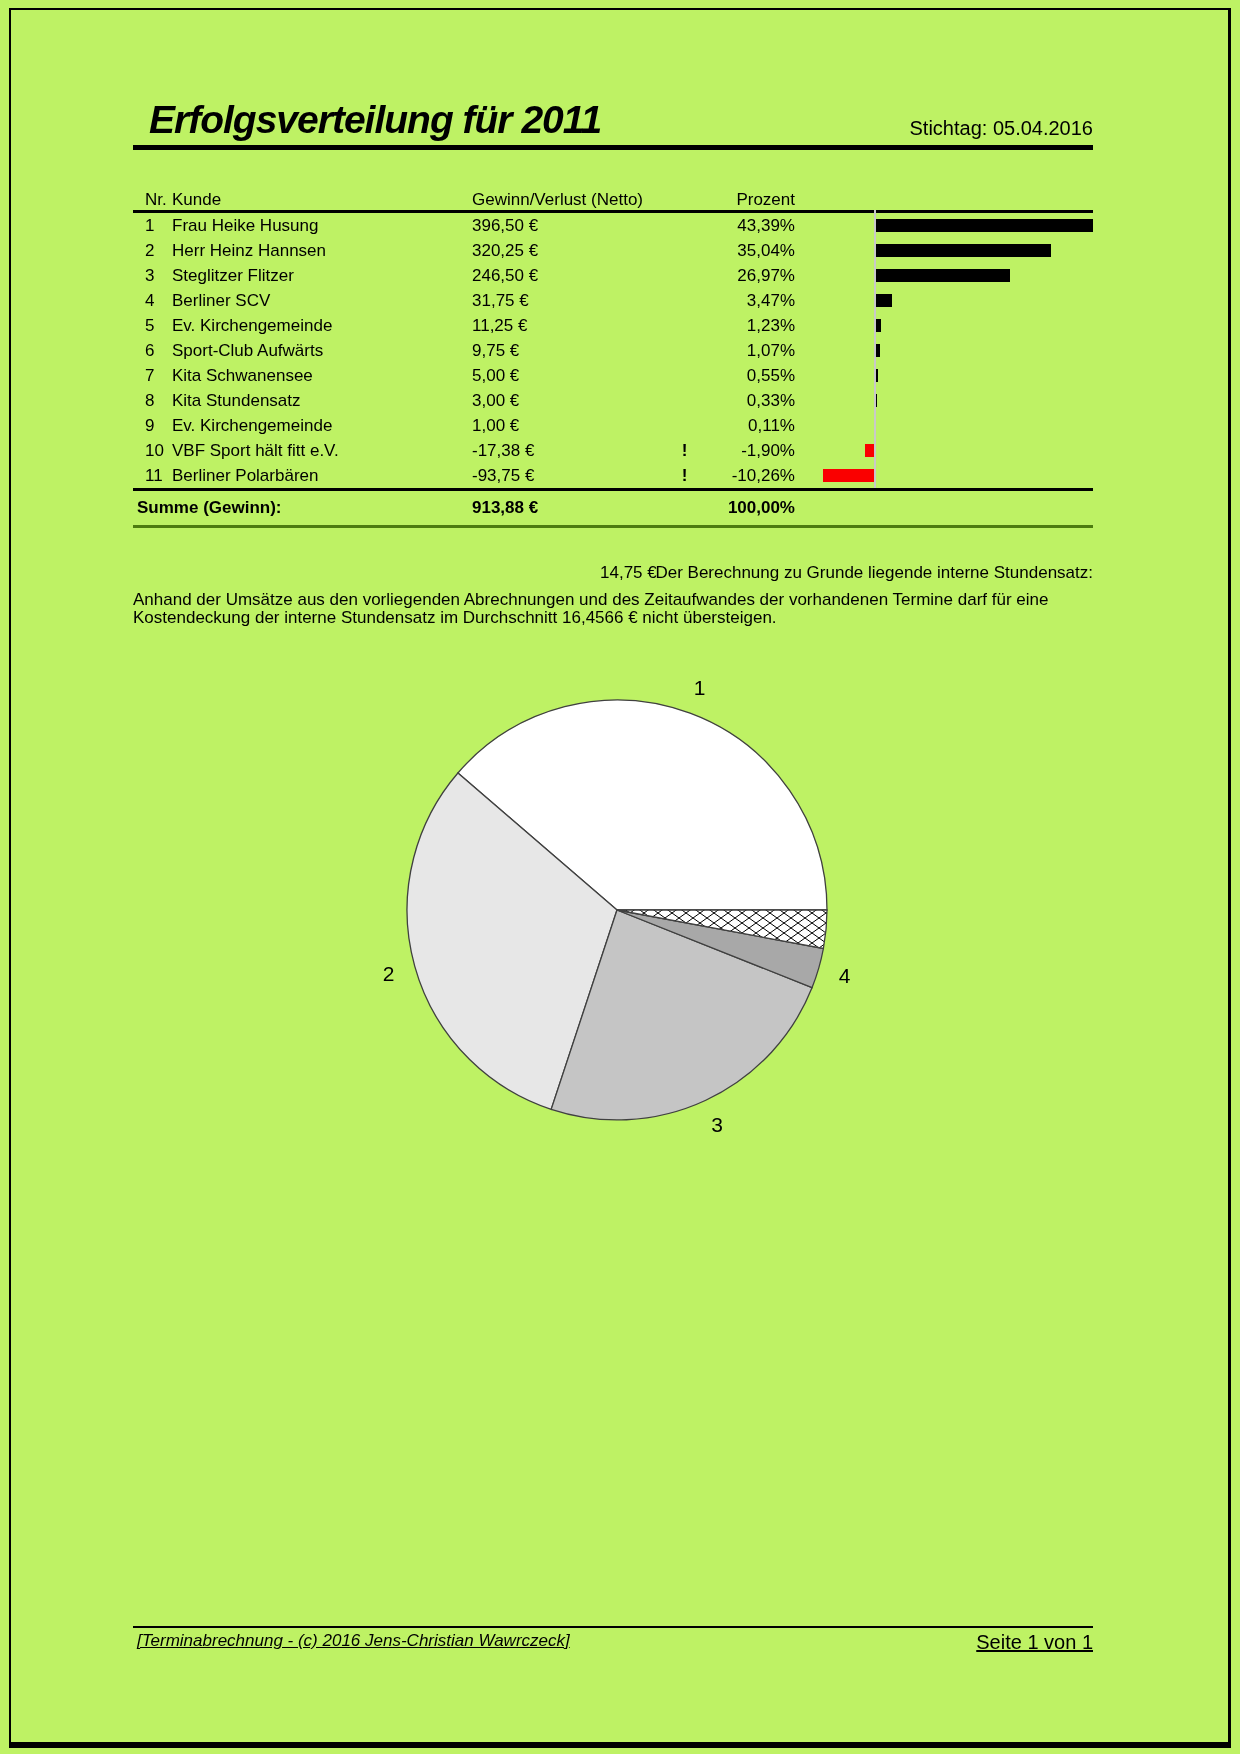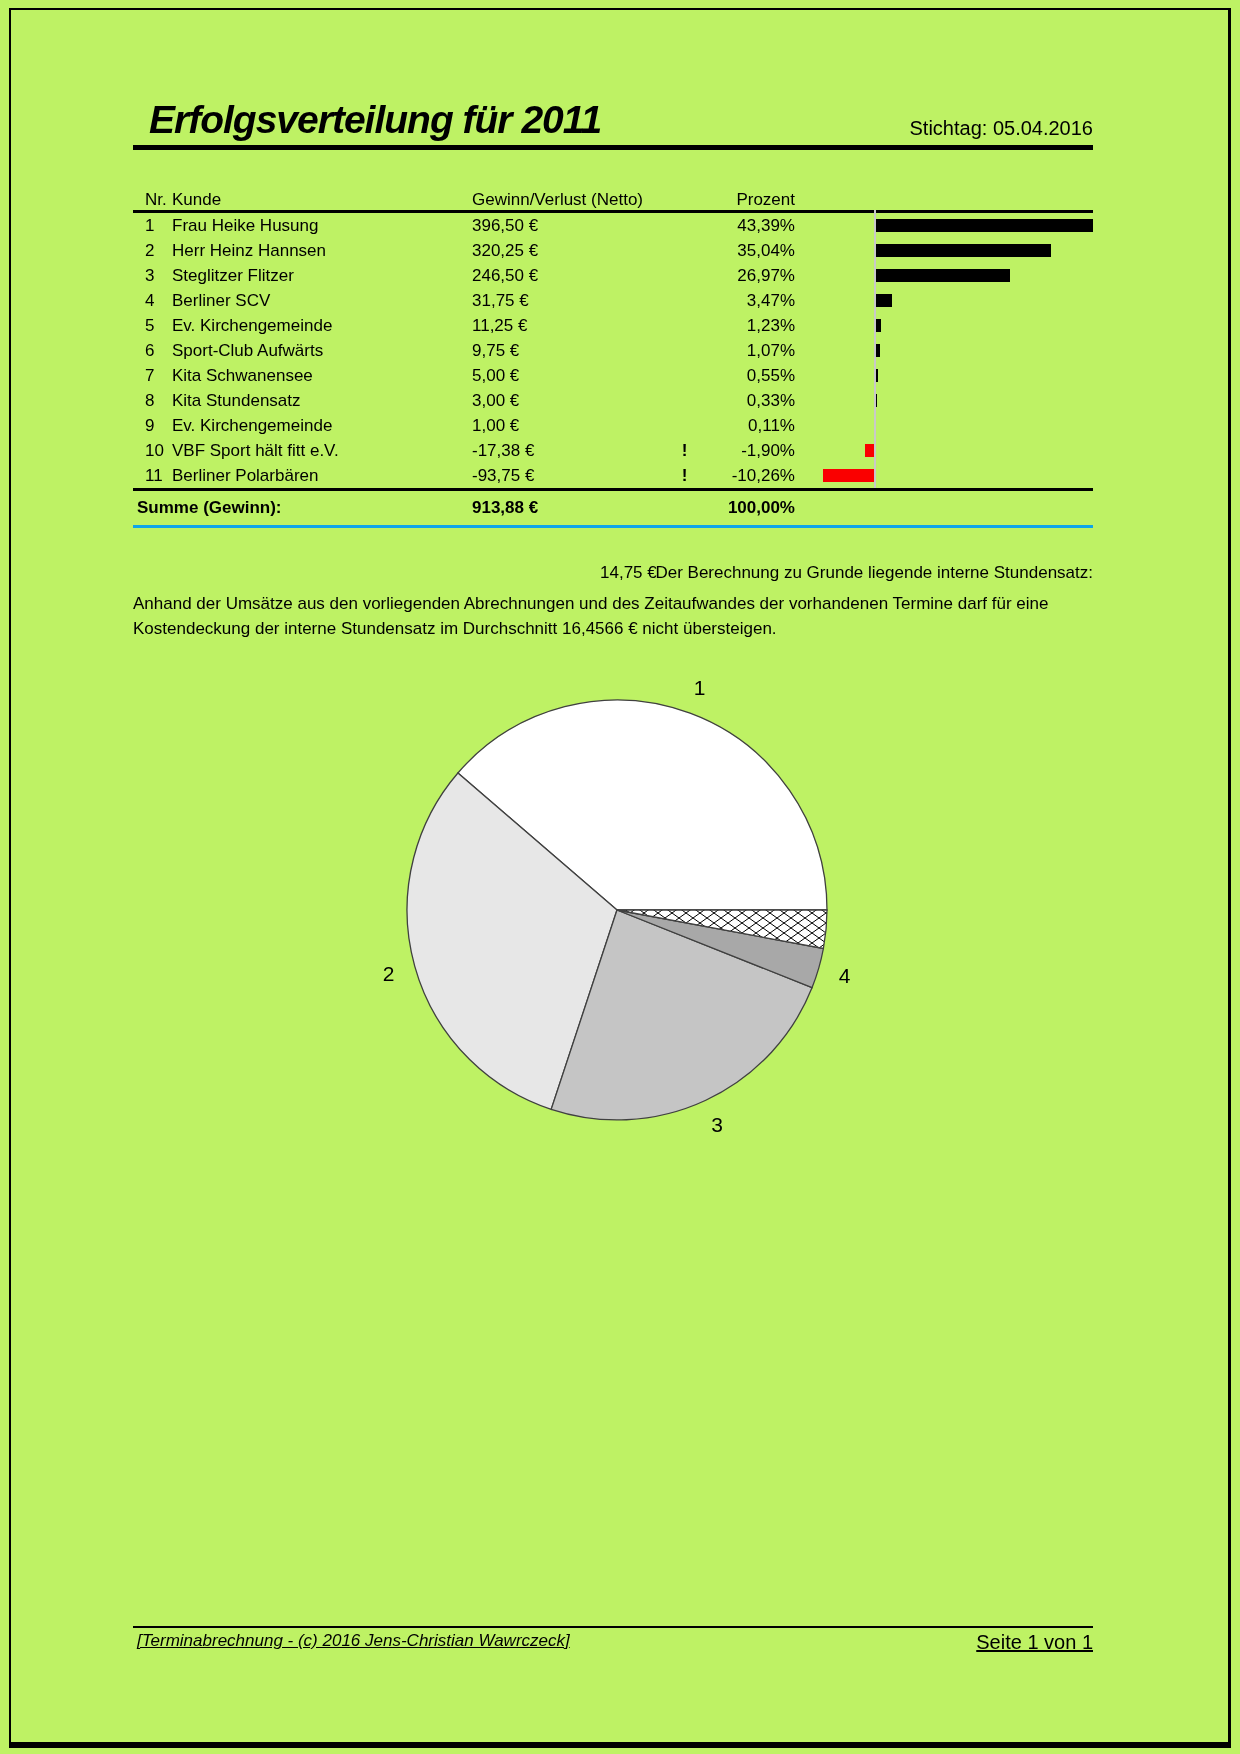--- a/index.html
+++ b/index.html
@@ -21,28 +21,28 @@
   .thead { height:40px; align-items:end; border-bottom:3px solid #000; }
   .tbody { position:relative; border-bottom:3px solid #000; }
   .tbody .trow { height:25px; line-height:25px; }
   .c-nr { padding-left:12px; }
   .c-gewinn { text-align:left; }
   .c-warn { text-align:center; font-weight:bold; }
   .c-prozent { text-align:right; }
   .c-bar { position:relative; }
   .bar { position:absolute; top:6px; height:13px; }
   .axisline { position:absolute; width:2px; top:-3px; bottom:0; background:#c9c9c9; }
-  .tsummary { height:34px; align-items:center; border-bottom:3px solid #0ea5e9; font-weight:bold;
+  .tsummary { height:34px; align-items:center; border-bottom:3px solid #4d7c0f; font-weight:bold;
               grid-template-columns:339px 190px 45px 88px 298px; }
   .c-sumlabel { padding-left:4px; }
 
   
   .note1 { position:absolute; left:133px; top:563px; width:960px; height:20px; font-size:17px;text-align:right; }
   .note1 .val { position:absolute; left:467px; top:0; }
-  .para { position:absolute; left:133px; top:591px; width:935px; font-size:17px; line-height:25px; }
+  .para { position:absolute; left:133px; top:591px; width:935px; font-size:17px; line-height:18px; }
 
   
   .pie { position:absolute; left:357px; top:658px; }
   .pie text { font-size:21px; fill:#000; font-family:"Liberation Sans", sans-serif; }
 
   
   .footer { position:absolute; left:133px; top:1626px; width:960px; border-top:2px solid #000;
             display:flex; justify-content:space-between; align-items:flex-start; padding-top:3px;text-decoration:underline; }
   .foot-left { font-size:17px; font-style:italic; padding-left:4px; }
   .foot-right { font-size:20px; }

